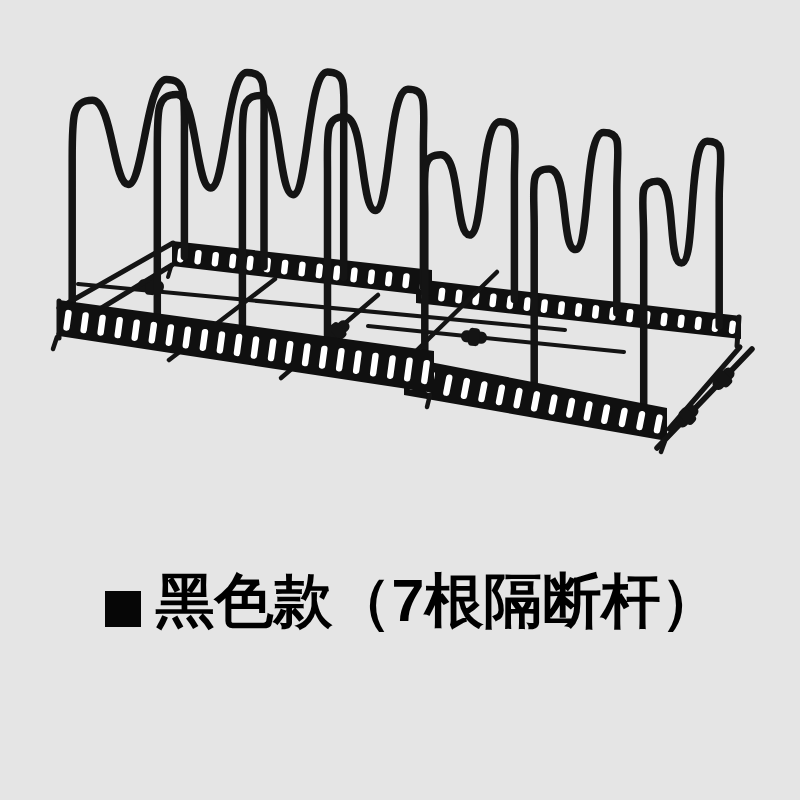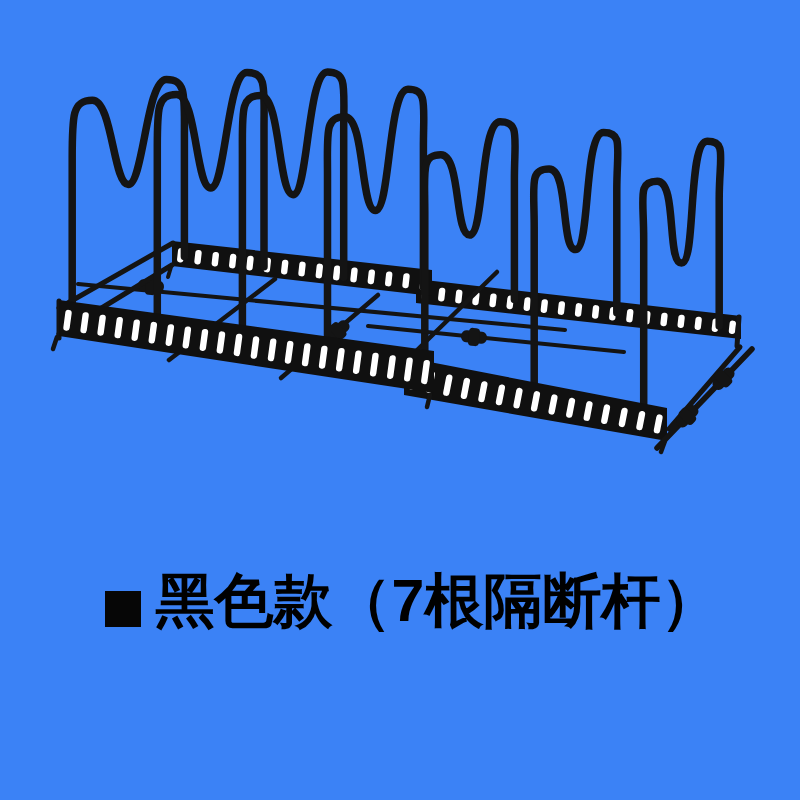--- a/index.html
+++ b/index.html
@@ -8,21 +8,21 @@
     background: #ffffff;
     width: 800px;
     height: 800px;
     overflow: hidden;
     font-family: "Liberation Sans", "DejaVu Sans", sans-serif;
   }
   .stage {
     position: relative;
     width: 800px;
     height: 800px;
-    background: #3b82f6;
+    background: #e5e5e5;
   }
   .art {
     position: absolute;
     left: 0;
     top: 0;
     width: 800px;
     height: 800px;
     margin: 0;
   }
   .art svg { display: block; }

